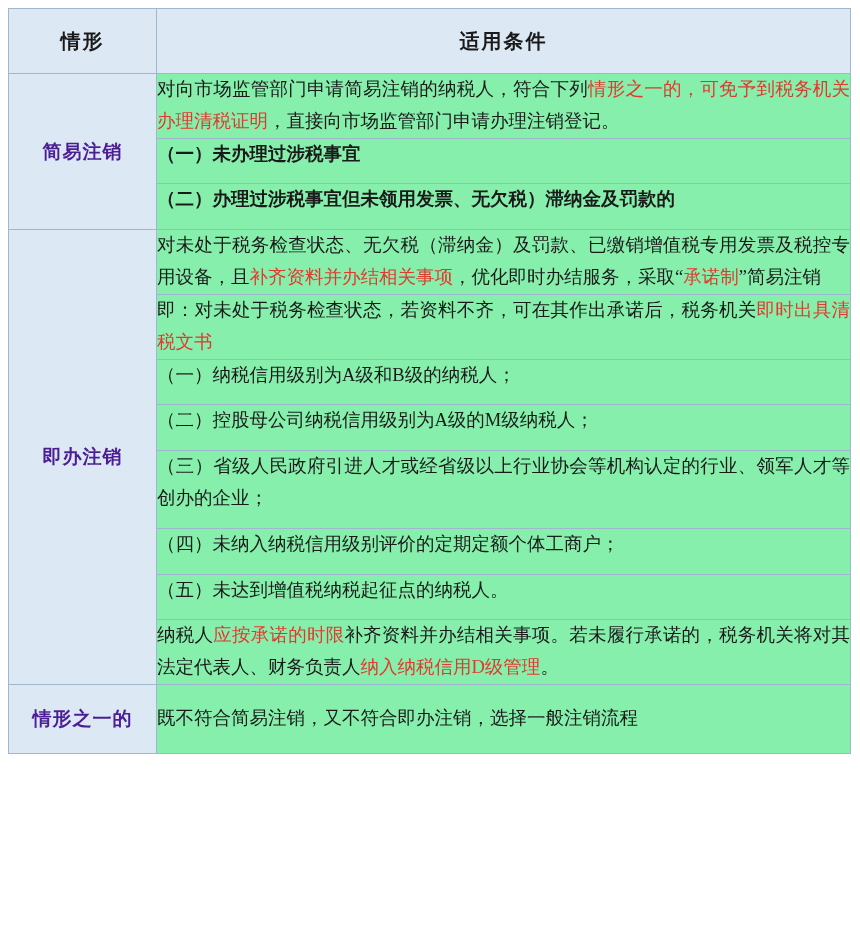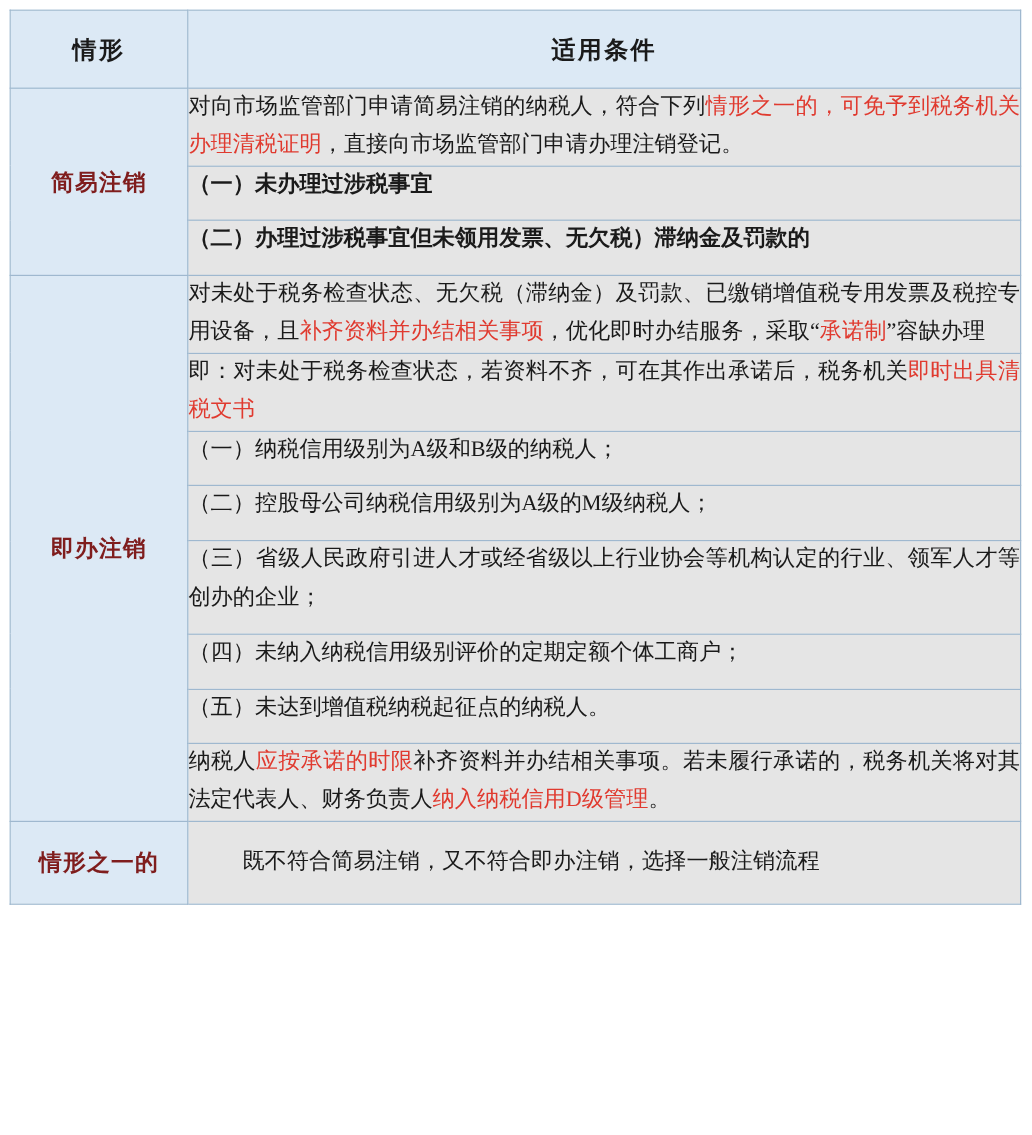--- a/index.html
+++ b/index.html
@@ -36,39 +36,39 @@
     background: #dce9f5;
     text-align: center;
     font-weight: bold;
     font-size: 20px;
     height: 64px;
     letter-spacing: 2px;
   }
   .case-cell {
     background: #dce9f5;
     text-align: center;
-    color: #7f1d1d;
+    color: #4c1d95;
     font-weight: bold;
     font-size: 19px;
     letter-spacing: 1px;
   }
   .cond-cell {
-    background: #e5e5e5;
+    background: #86efac;
     padding: 14px 16px 14px 16px;
     font-size: 18.5px;
     line-height: 1.72;
     text-align: justify;
   }
   .cond-cell.tight {
     padding-bottom: 13px;
   }
   .bold { font-weight: bold; }
   .red { color: #e03a2f; }
   .red-bold { color: #e03a2f; font-weight: normal; }
-  .last-row .cond-cell { padding-top: 18px; padding-bottom: 18px; padding-left: 45px; }
+  .last-row .cond-cell { padding-top: 18px; padding-bottom: 18px; }
 </style>
 </head>
 <body>
 
 <div class="sheet">
   <table class="tax-table">
     <colgroup>
       <col class="col-case">
       <col class="col-cond">
     </colgroup>
@@ -92,21 +92,21 @@
       </tr>
       <tr>
         <td class="cond-cell tight">
           <span class="bold">（二）办理过涉税事宜但未领用发票、无欠税）滞纳金及罚款的</span>
         </td>
       </tr>
 
       <tr>
         <td class="case-cell" rowspan="8">即办注销</td>
         <td class="cond-cell">
-          <span>对未处于税务检查状态、无欠税（滞纳金）及罚款、已缴销增值税专用发票及税控专用设备，且</span><span class="red">补齐资料并办结相关事项</span><span>，优化即时办结服务，采取“</span><span class="red">承诺制</span><span>”容缺办理</span>
+          <span>对未处于税务检查状态、无欠税（滞纳金）及罚款、已缴销增值税专用发票及税控专用设备，且</span><span class="red">补齐资料并办结相关事项</span><span>，优化即时办结服务，采取“</span><span class="red">承诺制</span><span>”简易注销</span>
         </td>
       </tr>
       <tr>
         <td class="cond-cell">
           <span>即：对未处于税务检查状态，若资料不齐，可在其作出承诺后，税务机关</span><span class="red">即时出具清税文书</span>
         </td>
       </tr>
       <tr>
         <td class="cond-cell tight">
           <span>（一）纳税信用级别为A级和B级的纳税人；</span>

